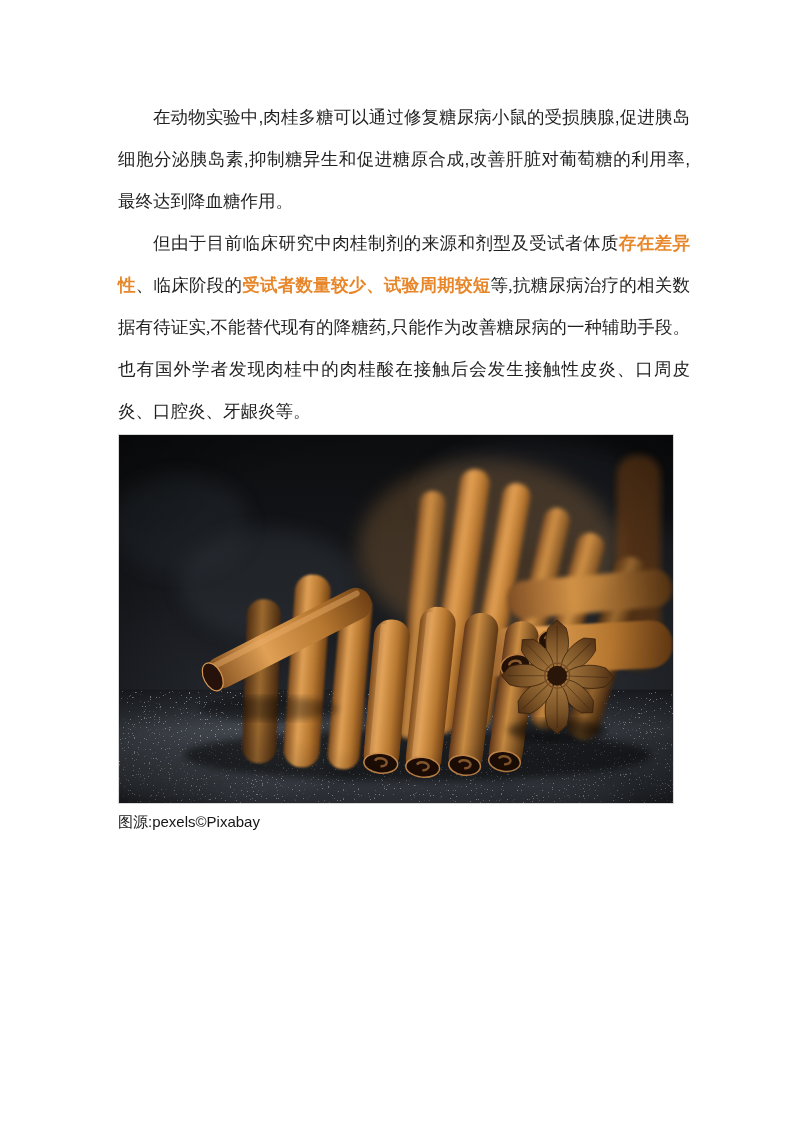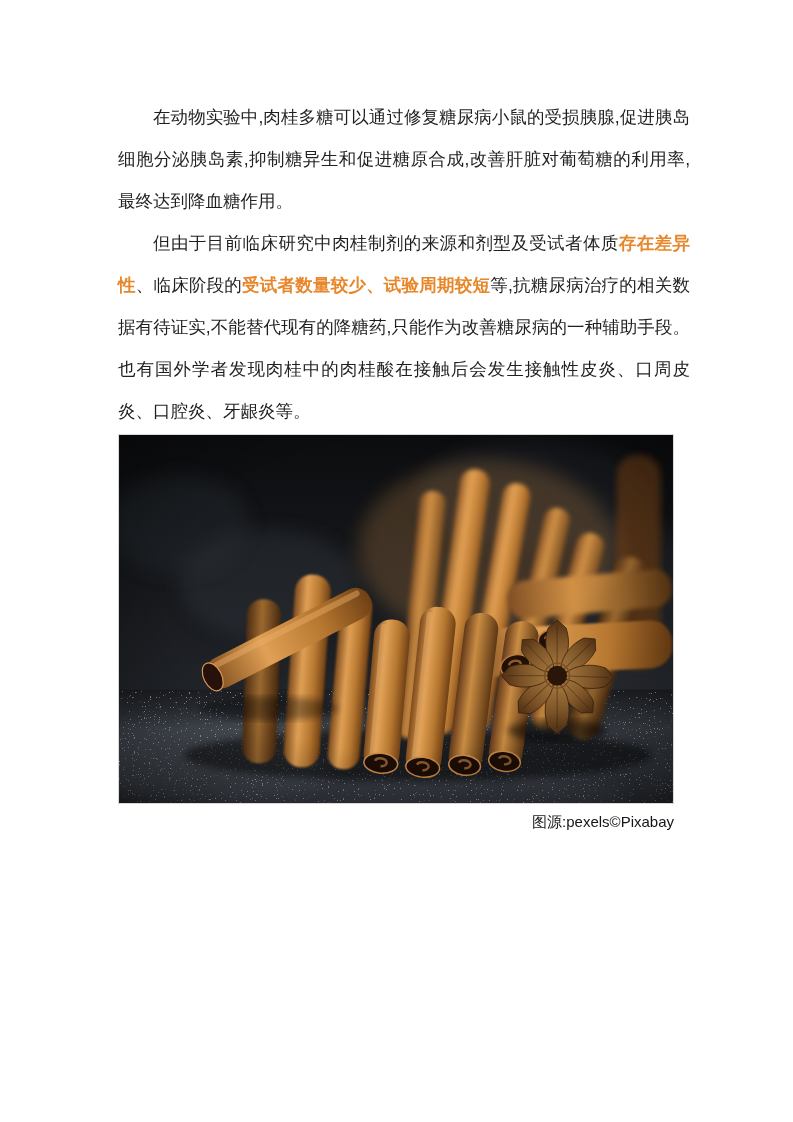--- a/index.html
+++ b/index.html
@@ -35,32 +35,32 @@
     box-sizing:border-box;
     overflow:hidden;
     background:#101113;
   }
   .photo-frame svg{display:block;}
   .caption{
     margin-top:8px;
     font-size:15px;
     line-height:20px;
     color:#161616;
-    text-align:right;
+    text-align:left;
     width:556px;
   }
 </style>
 </head>
 <body>
 
 <div class="page" style="background: rgb(255, 255, 255); border-radius: 9px;">
   <main class="article">
     <section id="paragraphs">
         <p class="para" style="color: rgb(31, 31, 31);"><span>在动物实验中,肉桂多糖可以通过修复糖尿病小鼠的受损胰腺,促进胰岛细胞分泌胰岛素,抑制糖异生和促进糖原合成,改善肝脏对葡萄糖的利用率,最终达到降血糖作用。</span></p>
-        <p class="para" style="color: rgb(31, 31, 31);"><span>但由于目前临床研究中肉桂制剂的来源和剂型及受试者体质</span><span class="hl" style="color: rgb(232, 134, 42);">存在差异性</span><span>、临床阶段的</span><span class="hl" style="color: rgb(232, 134, 42);">受试者数量较少、试验周期较短</span><span>等,抗糖尿病治疗的相关数据有待证实,不能替代现有的降糖药,只能作为改善糖尿病的一种辅助手段。也有国外学者发现肉桂中的肉桂酸在接触后会发生接触性皮炎、口周皮炎、口腔炎、牙龈炎等。</span></p>
+        <p class="para" style="color: rgb(31, 31, 31); font-family: Liberation Serif, serif;"><span>但由于目前临床研究中肉桂制剂的来源和剂型及受试者体质</span><span class="hl" style="color: rgb(232, 134, 42);">存在差异性</span><span>、临床阶段的</span><span class="hl" style="color: rgb(232, 134, 42);">受试者数量较少、试验周期较短</span><span>等,抗糖尿病治疗的相关数据有待证实,不能替代现有的降糖药,只能作为改善糖尿病的一种辅助手段。也有国外学者发现肉桂中的肉桂酸在接触后会发生接触性皮炎、口周皮炎、口腔炎、牙龈炎等。</span></p>
       </section>
 
     <figure class="figure">
       <div class="photo-frame" title="cinnamon sticks and a star anise on dark slate">
         <svg width="554" height="368" viewBox="0 0 556 370" xmlns="http://www.w3.org/2000/svg" aria-hidden="true">
           <defs>
             <linearGradient id="bgGrad" x1="0" y1="0" x2="0" y2="1">
               <stop offset="0" stop-color="#0c0d0f"></stop>
               <stop offset="0.45" stop-color="#17191d"></stop>
               <stop offset="0.72" stop-color="#22252a"></stop>

